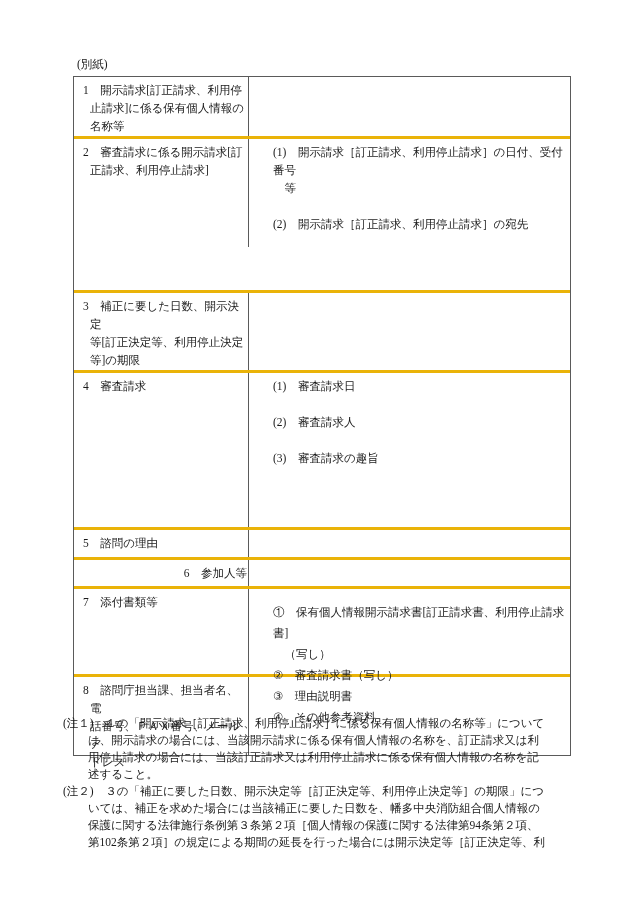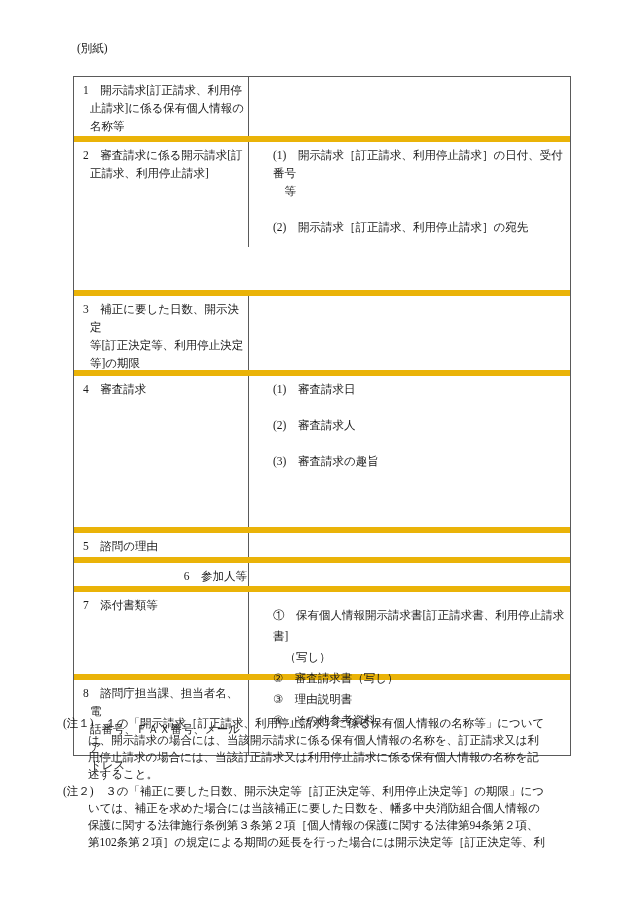--- a/index.html
+++ b/index.html
@@ -7,30 +7,30 @@
   .sheet {
     position:relative;
     width:630px; height:903px;
     background:#ffffff;
     font-family:"Liberation Serif","DejaVu Serif",serif;
     color:#1a1a1a;
     font-size:11.5px;
     overflow:hidden;
   }
   .doc-label {
-    position:absolute; left:77px; top:40px;
+    position:absolute; left:77px; top:56px;
     line-height:16px;
   }
   .jtable {
     position:absolute; left:73px; top:76px;
     width:498px;
     border:1px solid #5a5a5a;
   }
   .trow { display:flex;gap:16px; }
-  .trow + .trow { border-top:6px solid #eab308; }
+  .trow + .trow { border-top:3px solid #eab308; }
   .cl {
     width:175px;
     border-right:1px solid #5a5a5a;
     padding:4px 1px 0 16px;
     text-indent:-7px;
     white-space:pre-wrap;
     line-height:18px;
   }
   .cr {
     flex:1;

